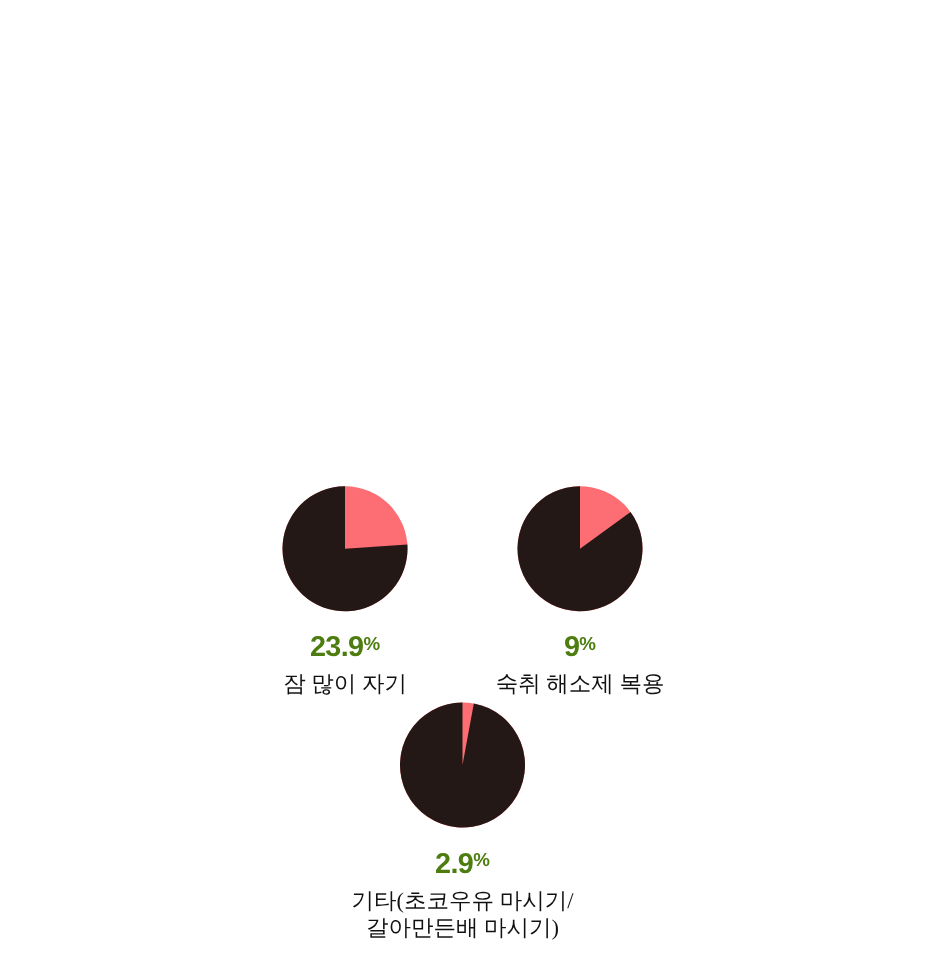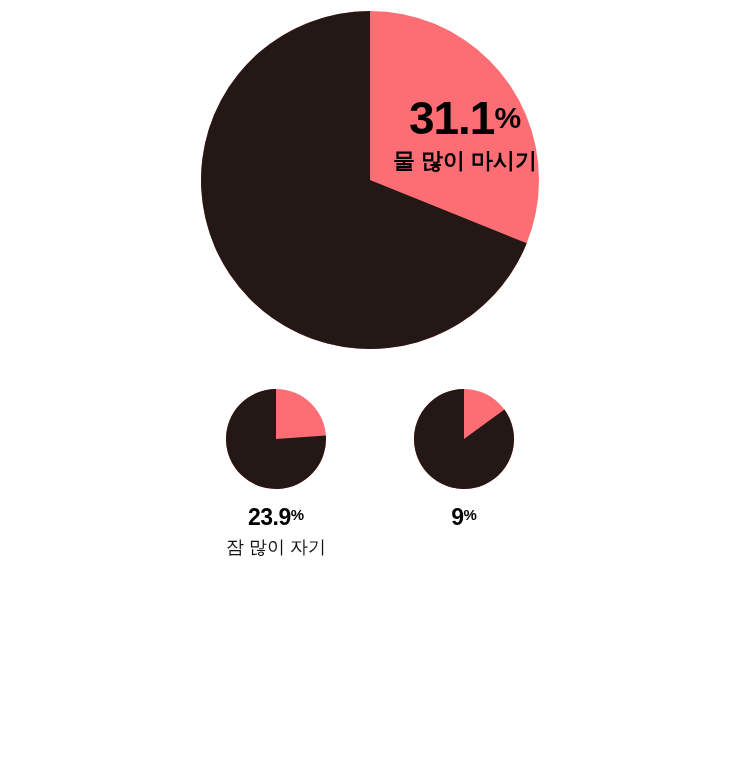--- a/index.html
+++ b/index.html
@@ -88,54 +88,45 @@
     display: block;
     width: 102px;
     height: 102px;
   }
   .mini-pct {
     margin-top: 16px;
     font-size: 23px;
     font-weight: 700;
     line-height: 1;
     letter-spacing: -0.5px;
-    color: #000000;
+    color: #4d7c0f;
     white-space: nowrap;
   }
   .mini-pct .sym {
     font-size: 15px;
     font-weight: 700;
     vertical-align: 5px;
     letter-spacing: 0;
   }
   .mini-name {
     margin-top: 7px;
     font-size: 18px;
     font-weight: 400;
     line-height: 1.25;
     color: #111111;
     text-align: center;
     white-space: pre-line;
+    font-family: Liberation Serif, serif;
   }
 </style>
 </head>
 <body>
 
 <div id="infographic">
 
-  <div class="hero-wrap">
-    <svg class="hero-svg" viewBox="0 0 342 342">
-      <circle cx="171" cy="171" r="169" fill="#FC6E73"></circle>
-      <path id="hero-slice" fill="#231815" d="M 171 171 L 327.7382309135578 234.19910576968826 A 169 169 0 1 1 170.99999999999997 2 Z"></path>
-    </svg>
-    <div class="hero-label">
-      <div class="hero-pct"><span>31.1</span><span class="sym">%</span></div>
-      <div class="hero-name">물 많이 마시기</div>
-    </div>
-  </div>
 
   <div class="grid">
 
     <div class="row row-1">
 
       <div class="cell">
         <svg class="mini-svg" viewBox="0 0 102 102">
           <circle cx="51" cy="51" r="50" fill="#FC6E73"></circle>
           <path class="mini-slice" fill="#231815" d="M 51 51 L 100.88062531806126 47.5469987142797 A 50 50 0 1 1 50.99999999999999 1 Z"></path>
         </svg>
@@ -143,25 +134,35 @@
         <div class="mini-name">잠 많이 자기</div>
       </div>
 
 
       <div class="cell">
         <svg class="mini-svg" viewBox="0 0 102 102">
           <circle cx="51" cy="51" r="50" fill="#FC6E73"></circle>
           <path class="mini-slice" fill="#231815" d="M 51 51 L 91.45084971874738 21.610737385376343 A 50 50 0 1 1 50.99999999999999 1 Z"></path>
         </svg>
         <div class="mini-pct"><span>9</span><span class="sym">%</span></div>
+        <div class="mini-name">숙취 해소제 복용</div>
       </div>
 
     </div>
 
     <div class="row row-2">
 
 
 
+      <div class="cell">
+        <svg class="mini-svg" viewBox="0 0 102 102">
+          <circle cx="51" cy="51" r="50" fill="#FC6E73"></circle>
+          <path class="mini-slice" fill="#231815" d="M 51 51 L 60.06028818135687 1.827739750233512 A 50 50 0 1 1 50.99999999999999 1 Z"></path>
+        </svg>
+        <div class="mini-pct"><span>2.9</span><span class="sym">%</span></div>
+        <div class="mini-name">기타(초코우유 마시기/
+갈아만든배 마시기)</div>
+      </div>
 
     </div>
 
   </div>
 </div>
 
 </body></html>

